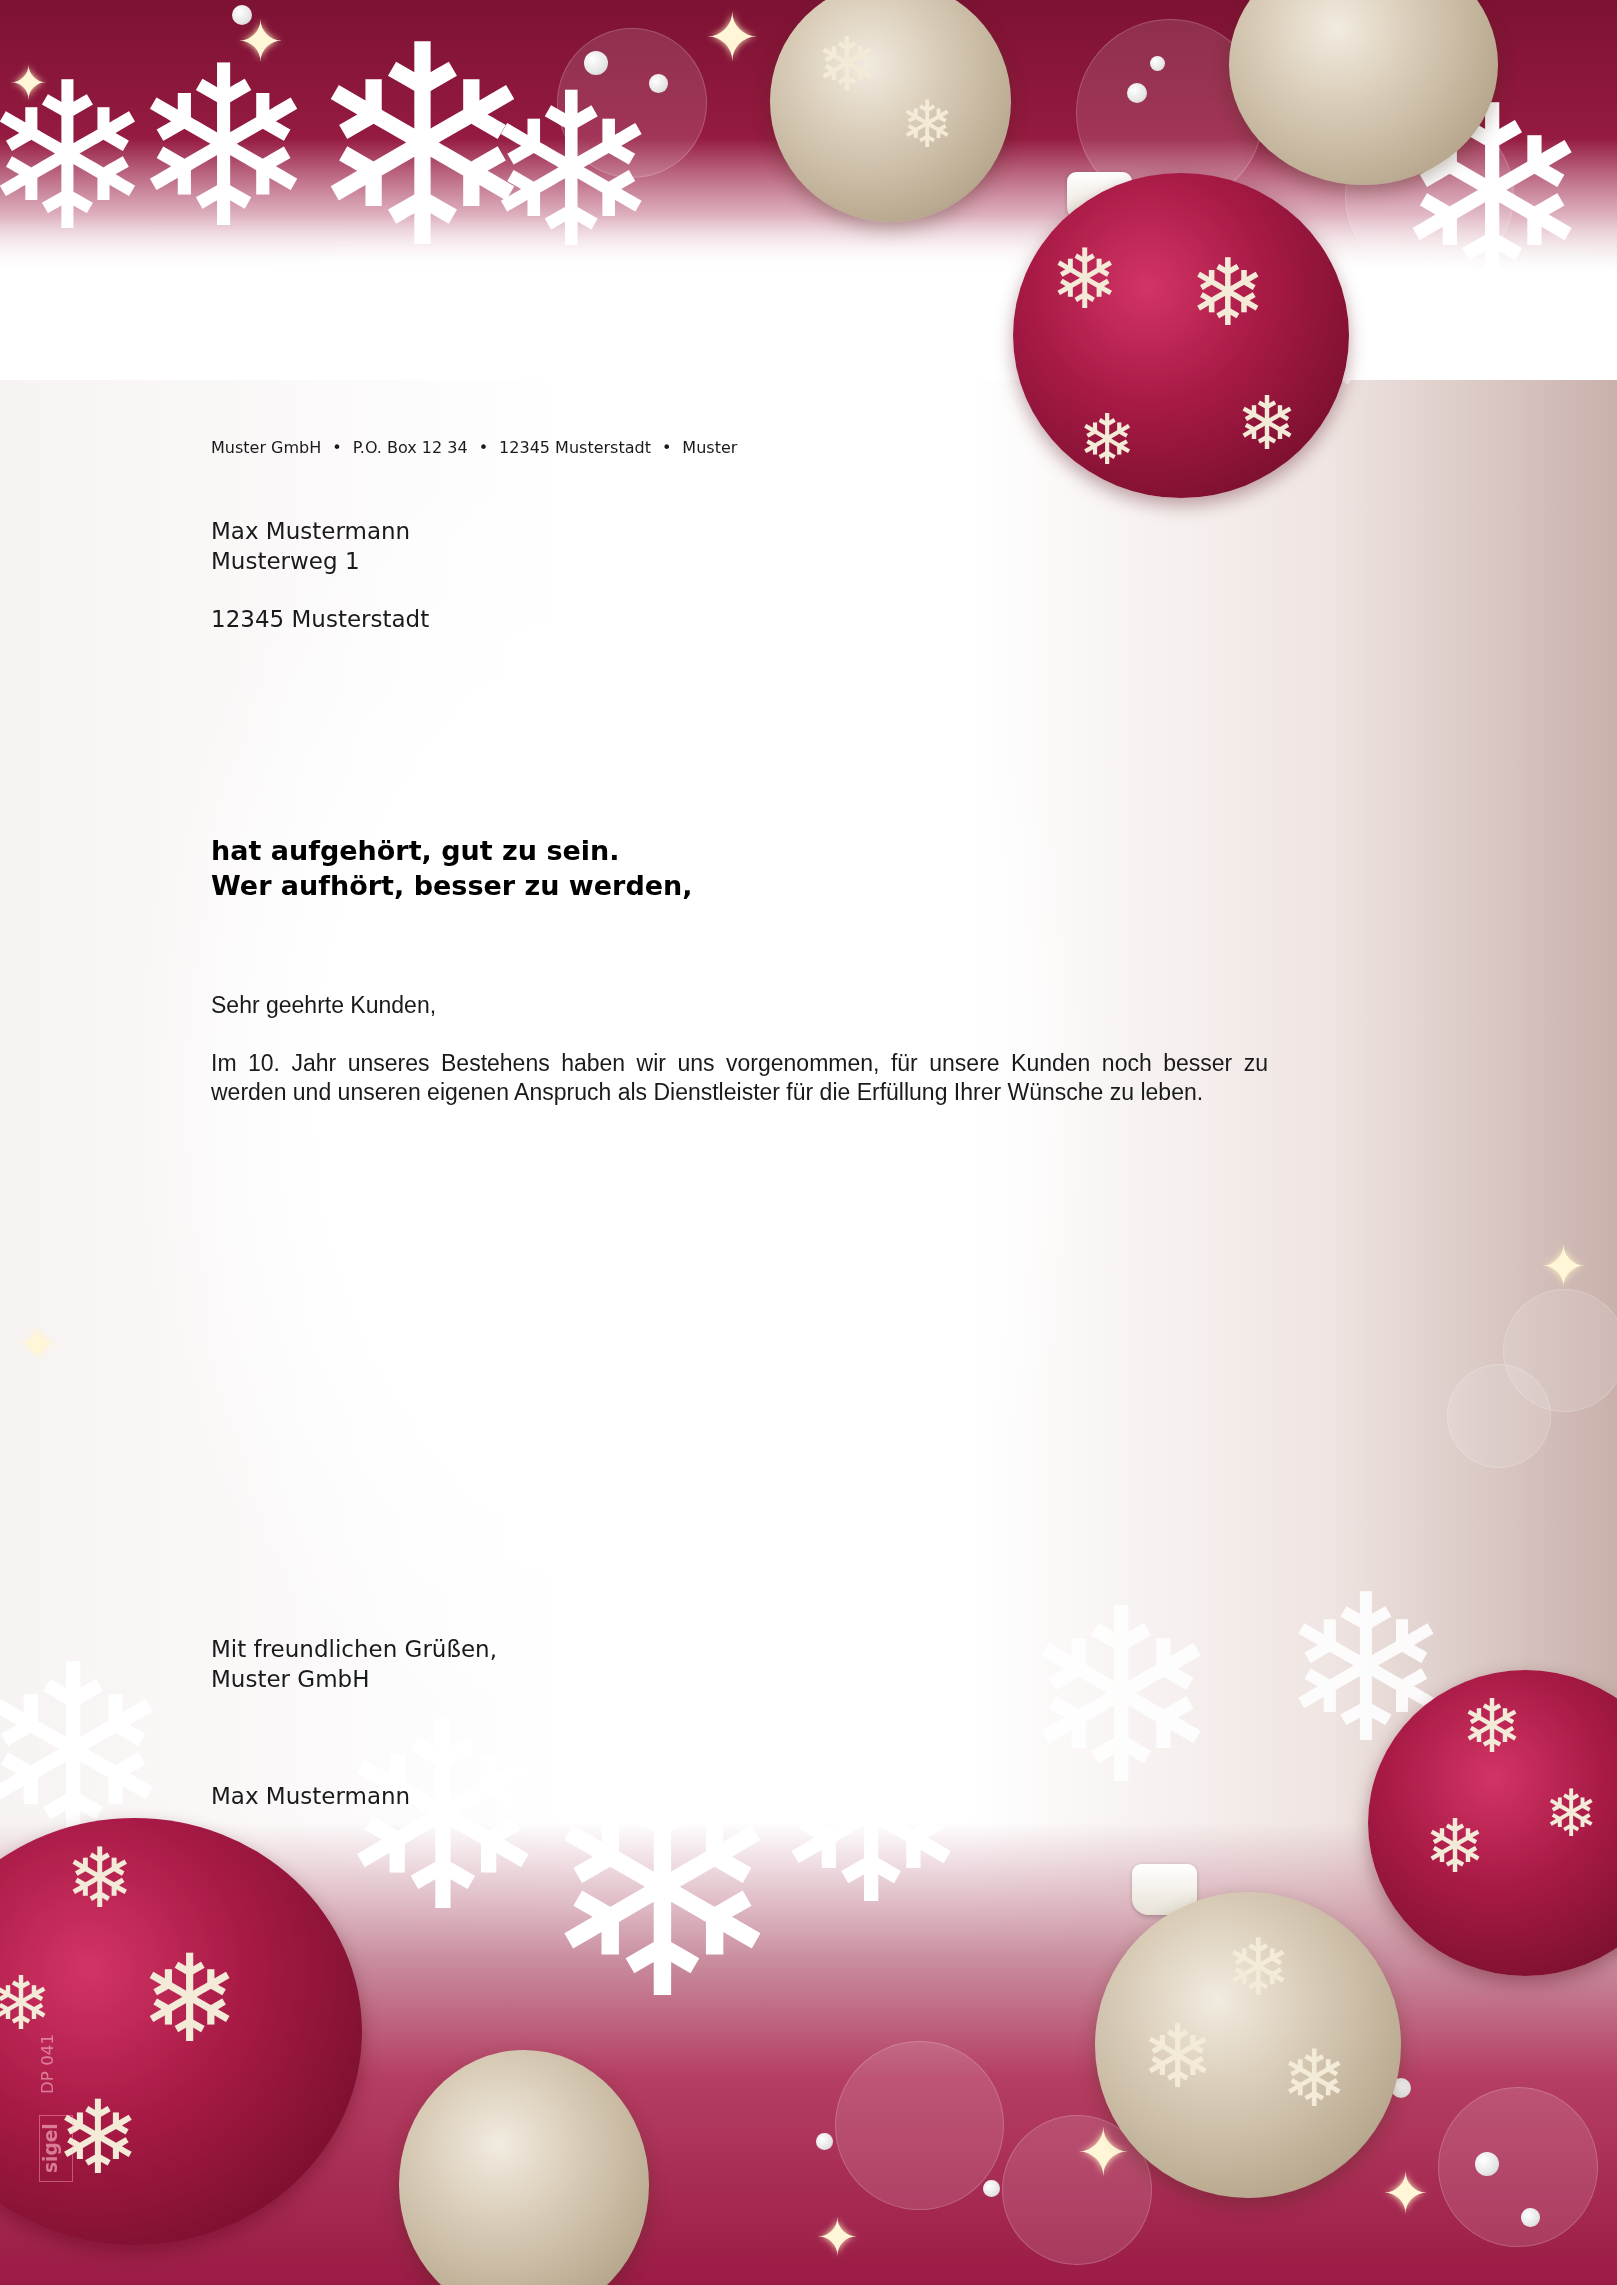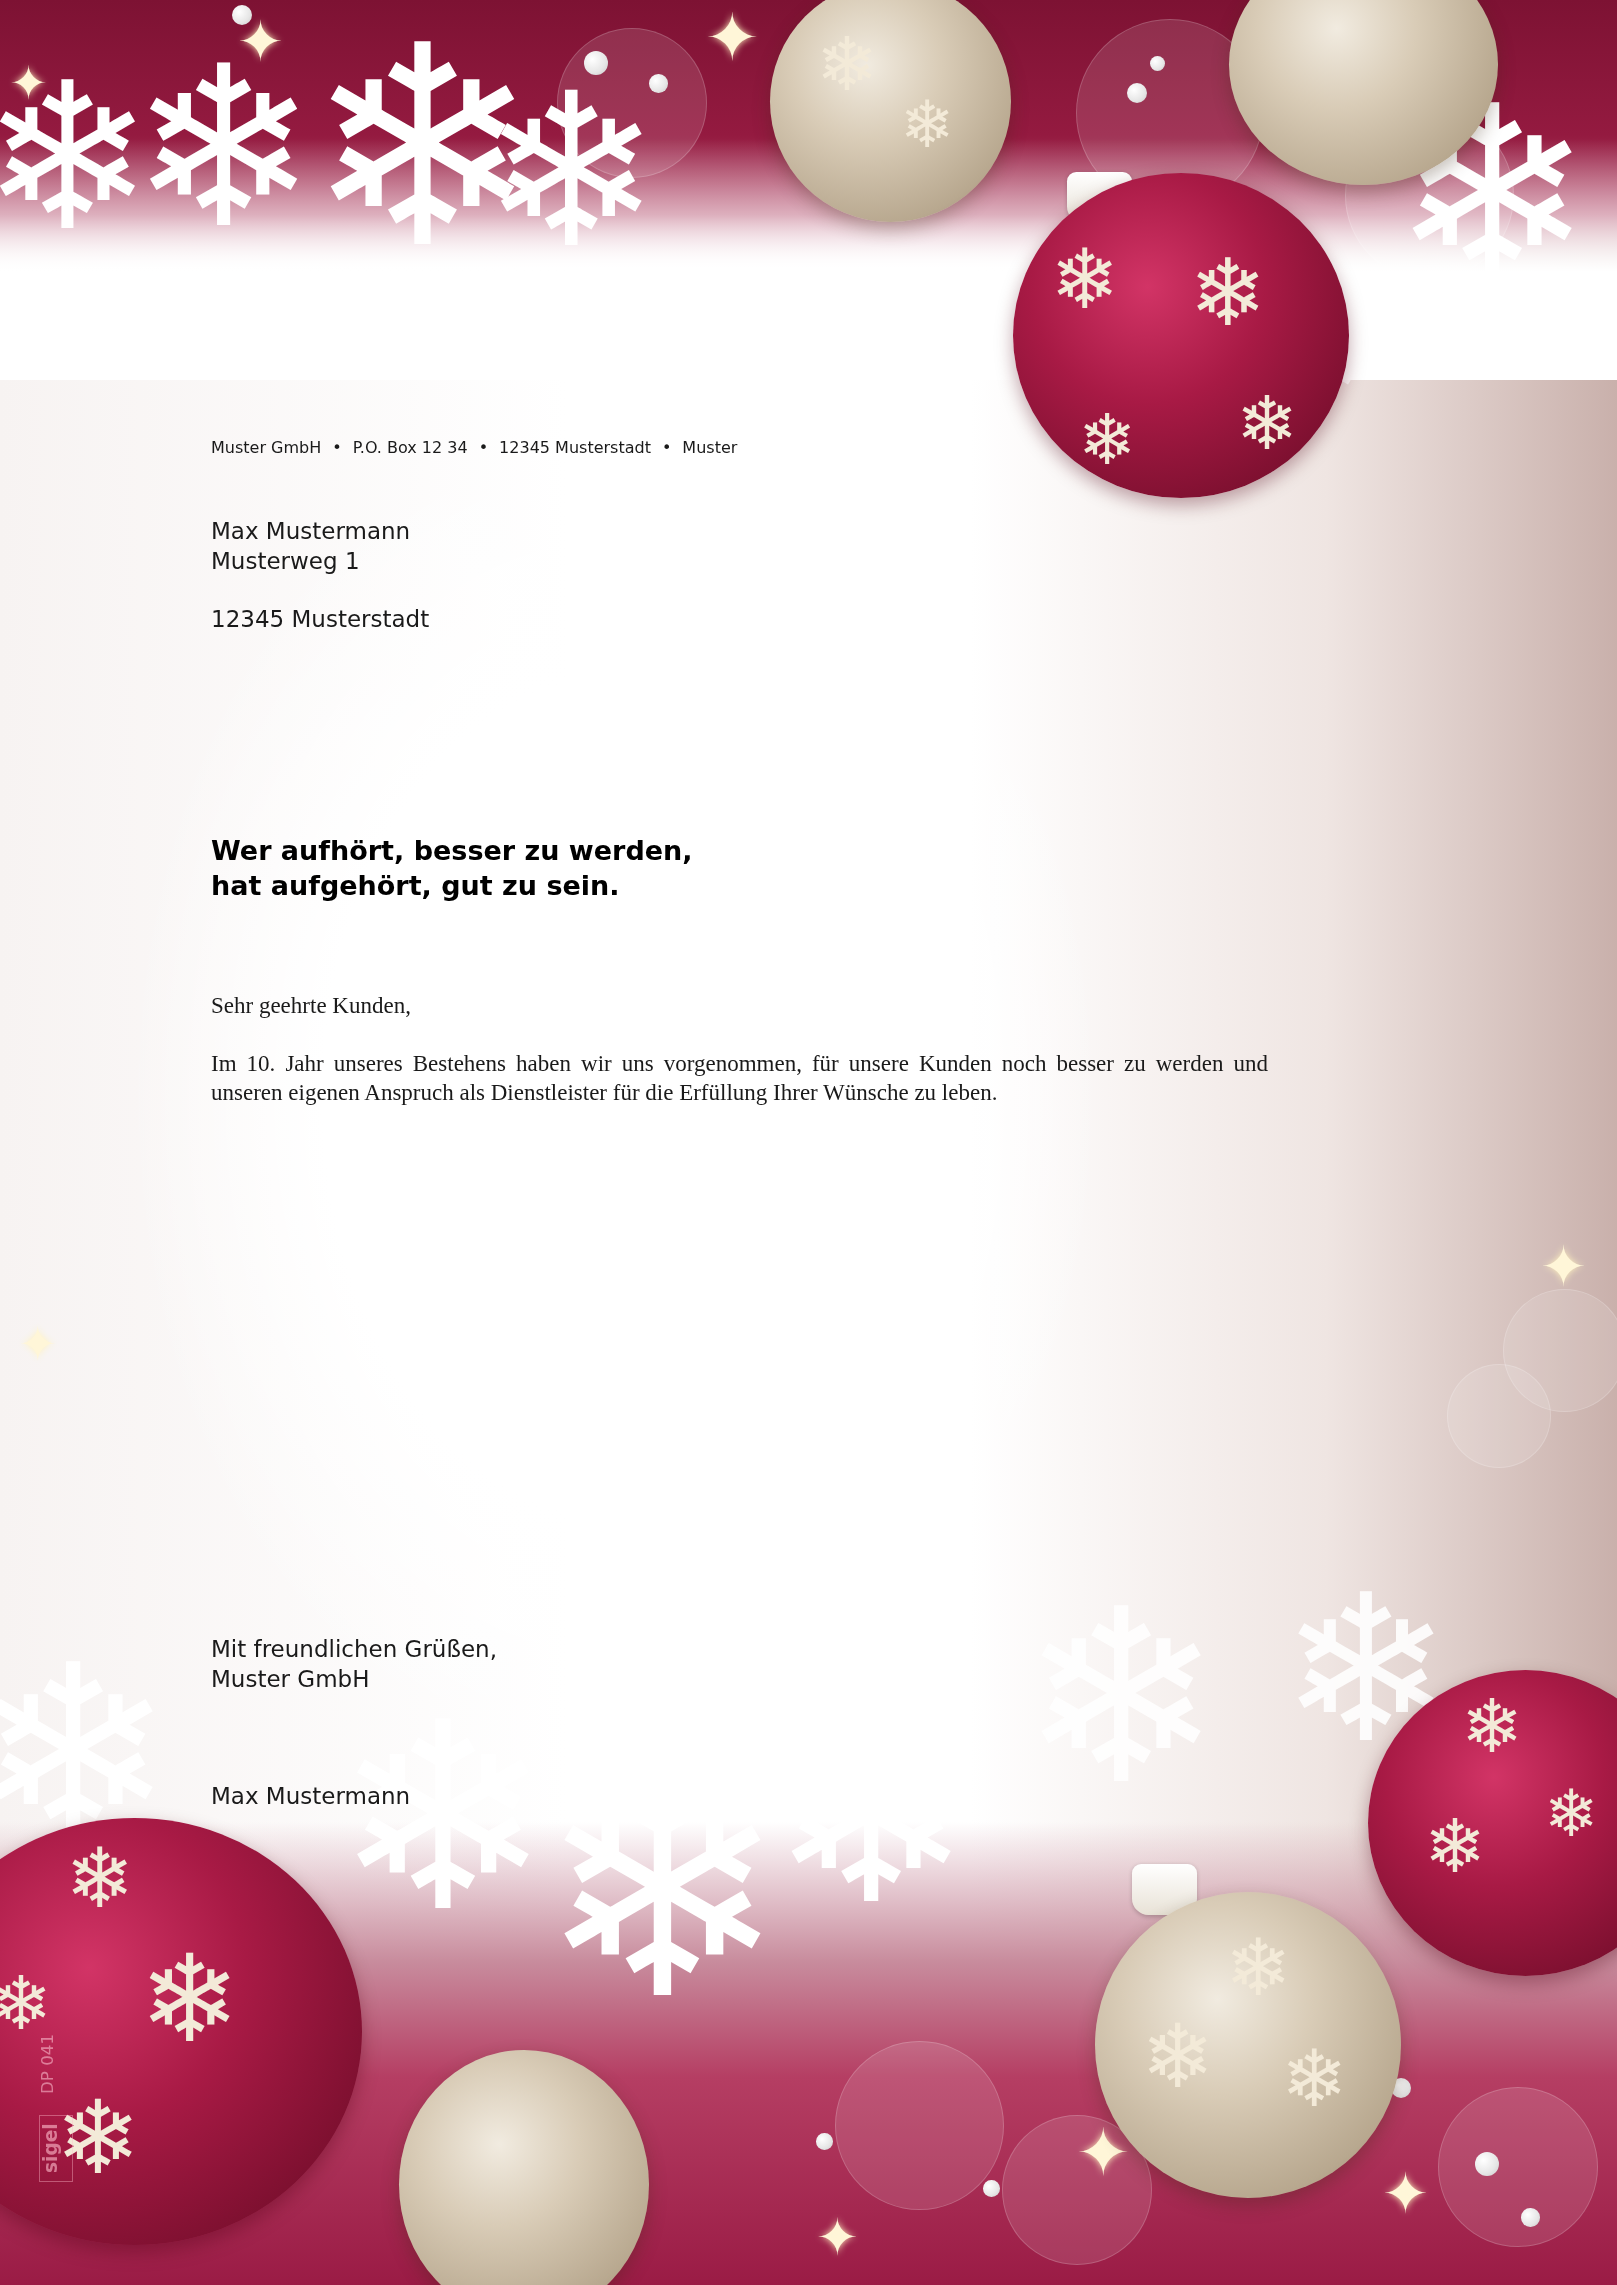--- a/index.html
+++ b/index.html
@@ -25,21 +25,21 @@
   .bokeh { position:absolute; border-radius:50%; background:rgba(255,255,255,0.12); border:0.9px solid rgba(255,255,255,0.18); }
   .sparkle { position:absolute; color:#fff6d8; font-family:"DejaVu Sans", sans-serif; text-shadow:0 0 7.4px #fff3c0; }
 
   .content { position:absolute; left:211px; top:0; width:1057px; color:#111; font-family:"DejaVu Sans", sans-serif; }
   .sender { position:absolute; top:438px; left:0; font-size:16px; color:#1a1a1a; white-space:nowrap; }
   .sender .sep { margin:0 11px; }
   .recipient { position:absolute; top:516px; left:0; font-size:23px; line-height:30px; color:#1a1a1a; }
   .recipient .city { margin-top:28px; }
   .motto { position:absolute; top:833px; left:0; font-size:27px; line-height:35px; font-weight:bold; color:#000; }
   .body { position:absolute; top:991px; left:0; width:1057px; font-family:"Liberation Sans", sans-serif; font-size:23px; line-height:29px; color:#1a1a1a; }
-  .body p { margin:0 0 29px 0; text-align:justify;font-family:Liberation Serif, serif; }
+  .body p { margin:0 0 29px 0; text-align:justify; }
   .body p.salutation { margin-bottom:29px; }
   .closing { position:absolute; top:1634px; left:0; font-size:23px; line-height:30px; color:#1a1a1a; }
   .signature { position:absolute; top:1781px; left:0; font-size:23px; line-height:30px; color:#1a1a1a; }
 
   .brand { position:absolute; left:37px; top:2022px; width:37px; height:139px; }
   .brand .code { position:absolute; left:0; top:0; width:37px; height:83px; writing-mode:vertical-rl; transform:rotate(180deg); color:rgba(255,200,215,0.55); font-size:16.7px; font-family:"DejaVu Sans", sans-serif; text-align:center; }
   .brand .logo { position:absolute; left:1.9px; top:93px; width:32px; height:65px; border:0.9px solid rgba(255,190,205,0.4); writing-mode:vertical-rl; transform:rotate(180deg); color:rgba(255,190,205,0.6); font-weight:bold; font-size:18.6px; text-align:center; font-family:"DejaVu Sans", sans-serif; }
 </style>
 </head>
 <body>
@@ -135,22 +135,22 @@
       <span>Muster GmbH</span><span class="sep">•</span><span>P.O. Box 12 34</span><span class="sep">•</span><span>12345 Musterstadt</span><span class="sep">•</span><span>Muster</span>
     </div>
 
     <div class="recipient">
       <div>Max Mustermann</div>
       <div>Musterweg 1</div>
       <div class="city">12345 Musterstadt</div>
     </div>
 
     <div class="motto">
+      <div>hat aufgehört, gut zu sein.</div>
       <div>Wer aufhört, besser zu werden,</div>
-      <div>hat aufgehört, gut zu sein.</div>
     </div>
 
     <div class="body">
       <p class="salutation">Sehr geehrte Kunden,</p>
       <p>Im 10. Jahr unseres Bestehens haben wir uns vorgenommen, für unsere Kunden noch besser zu werden und unseren eigenen Anspruch als Dienstleister für die Erfüllung Ihrer Wünsche zu leben.</p>
     </div>
 
     <div class="closing">
       <div>Mit freundlichen Grüßen,</div>
       <div>Muster GmbH</div>

